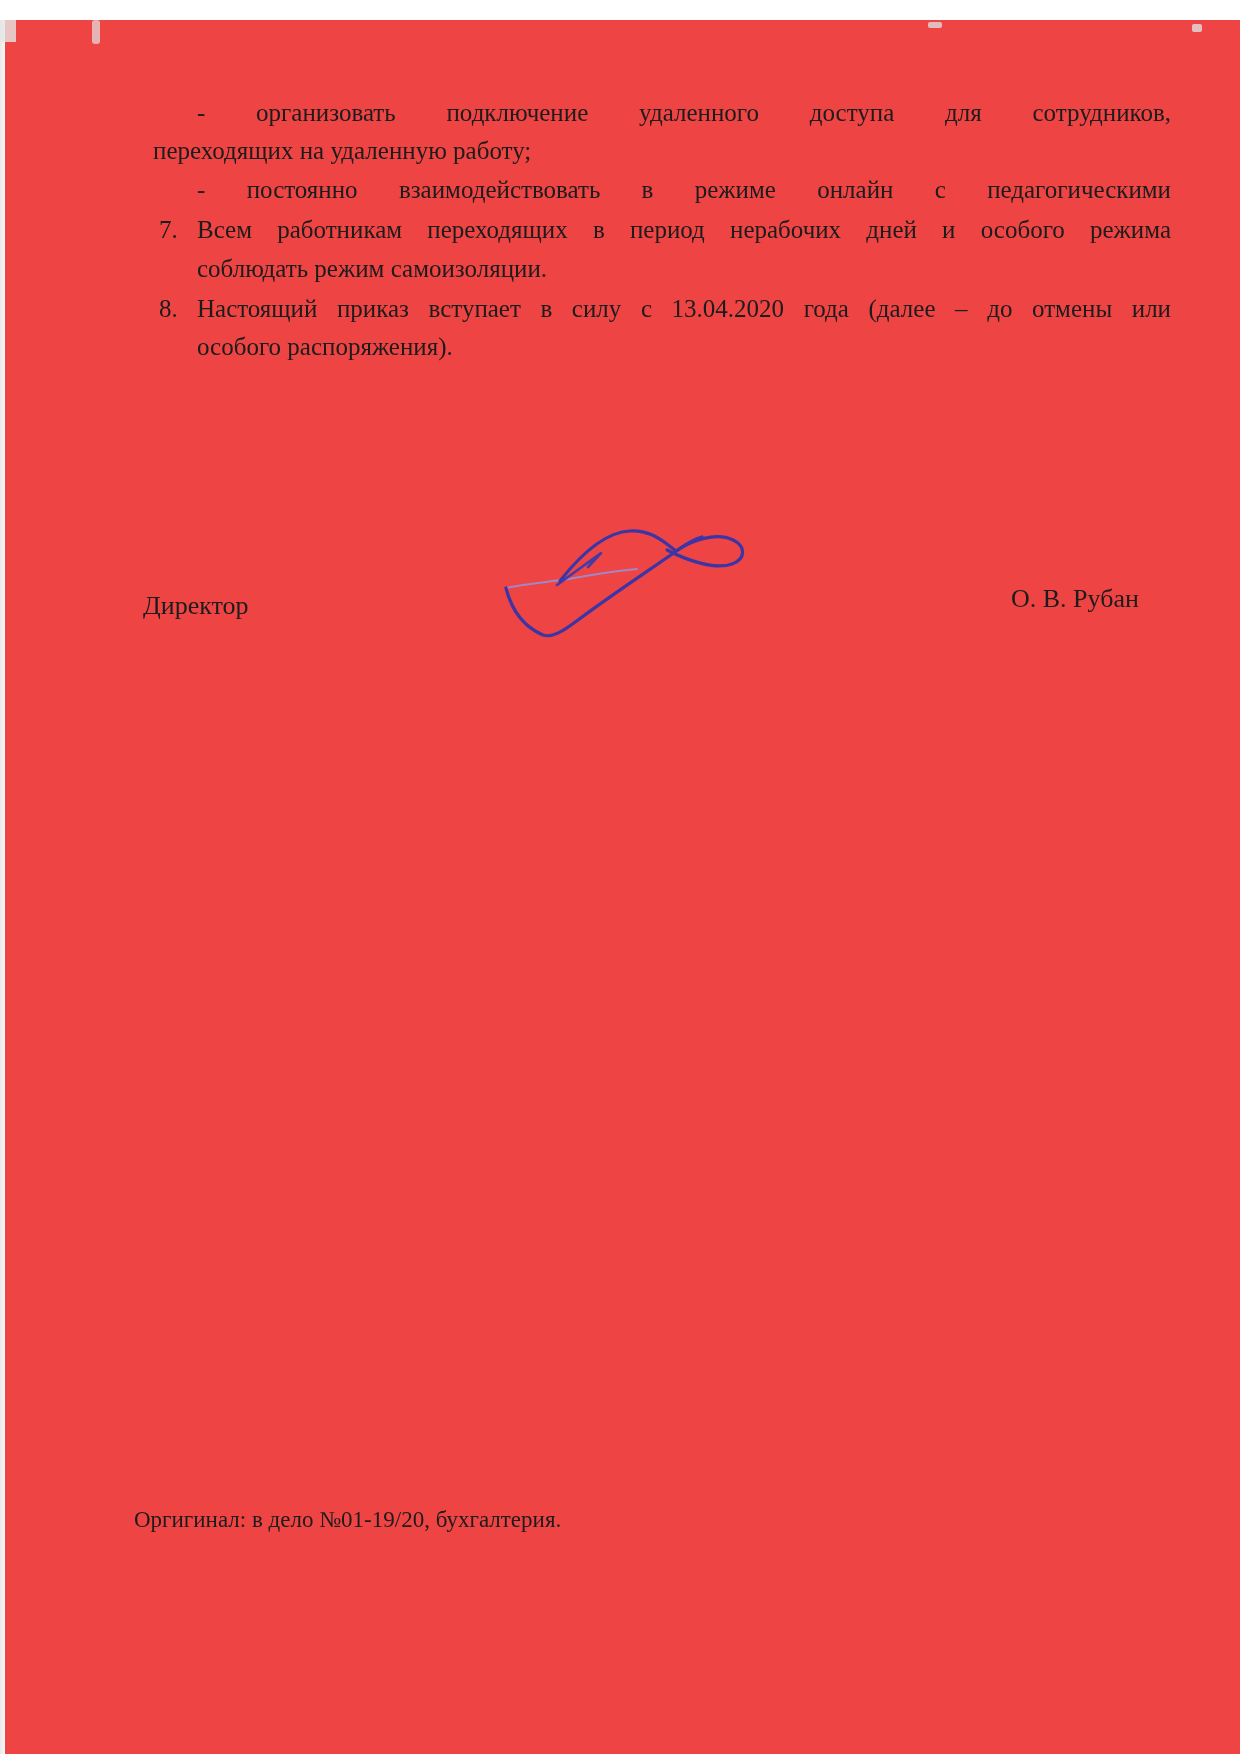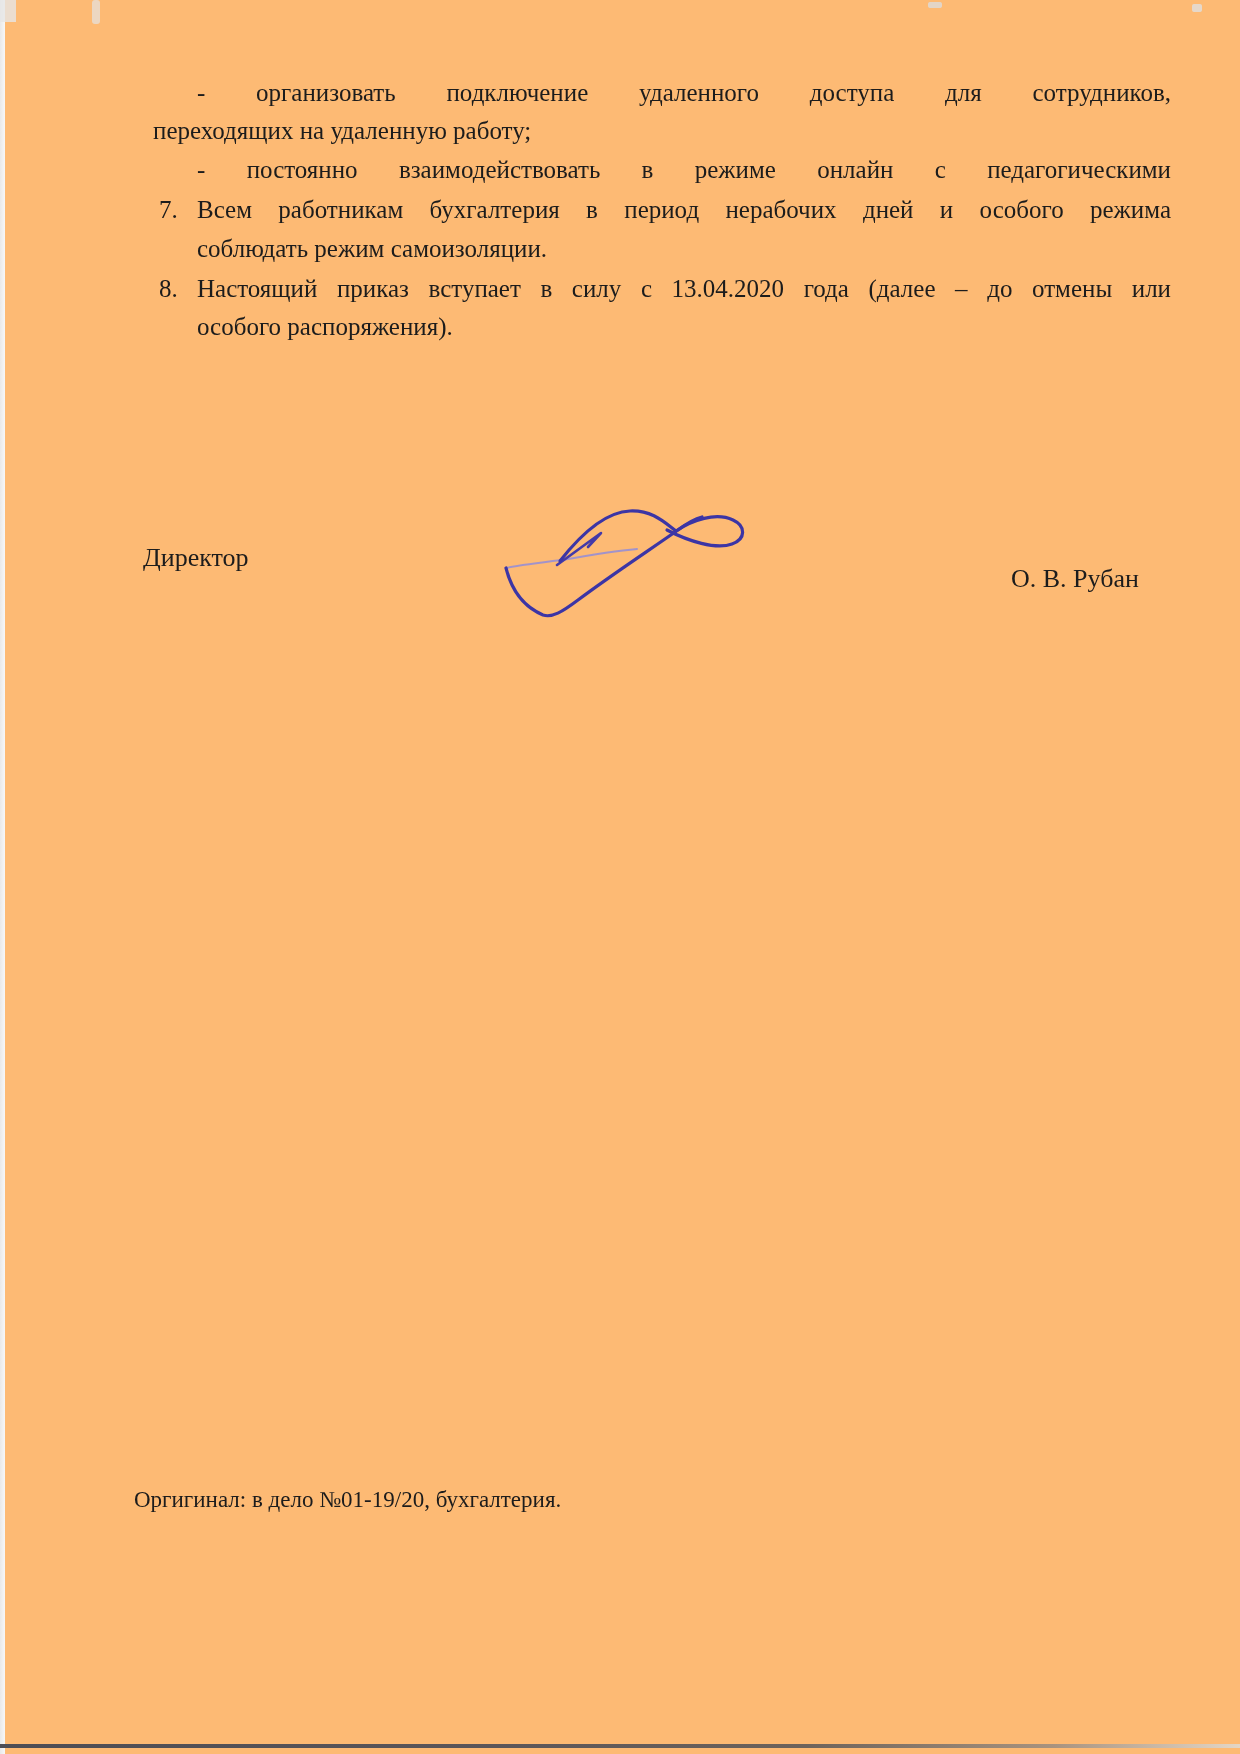--- a/index.html
+++ b/index.html
@@ -6,21 +6,22 @@
   body{
     width:1240px;height:1754px;
     background:#ffffff;
     font-family:"Liberation Serif","DejaVu Serif",serif;
     color:#1c1c1c;
     position:relative;
     overflow:hidden;
   }
   .page{
     position:absolute;inset:0;
-    background:#fdba74;
+    background:#ef4444;
+    margin-top:20px;
   }
   .text-block{
     position:absolute;
     top:74px;left:0;right:0;
   }
   .para{
     font-size:25px;
     line-height:38.4px;
     margin:0;
   }
@@ -37,21 +38,21 @@
     width:974px;
     margin-top:2px;
   }
   .num-marker{
     position:absolute;
     left:-38px;top:0;
     line-height:38.4px;
   }
   .sig-role{
     position:absolute;
-    left:143px;top:543px;
+    left:143px;top:571px;
     font-size:26px;
   }
   .sig-name{
     position:absolute;
     left:1011px;top:564px;
     font-size:26px;
     white-space:nowrap;
   }
   .sig-svg{
     position:absolute;
@@ -100,21 +101,21 @@
       <div class="line first jl">- организовать подключение удаленного доступа для сотрудников,</div>
       <div class="line">переходящих на удаленную работу;</div>
     </div>
 
     <div class="para bullet">
       <div class="line first jl">- постоянно взаимодействовать в режиме онлайн с педагогическими</div>
     </div>
 
     <div class="para num">
       <span class="num-marker">7.</span>
-      <div class="line jl">Всем работникам бухгалтерия в период нерабочих дней и особого режима</div>
+      <div class="line jl">Всем работникам переходящих в период нерабочих дней и особого режима</div>
       <div class="line">соблюдать режим самоизоляции.</div>
     </div>
 
     <div class="para num">
       <span class="num-marker">8.</span>
       <div class="line jl">Настоящий приказ вступает в силу с 13.04.2020 года (далее – до отмены или</div>
       <div class="line">особого распоряжения).</div>
     </div>
 
   </div>

